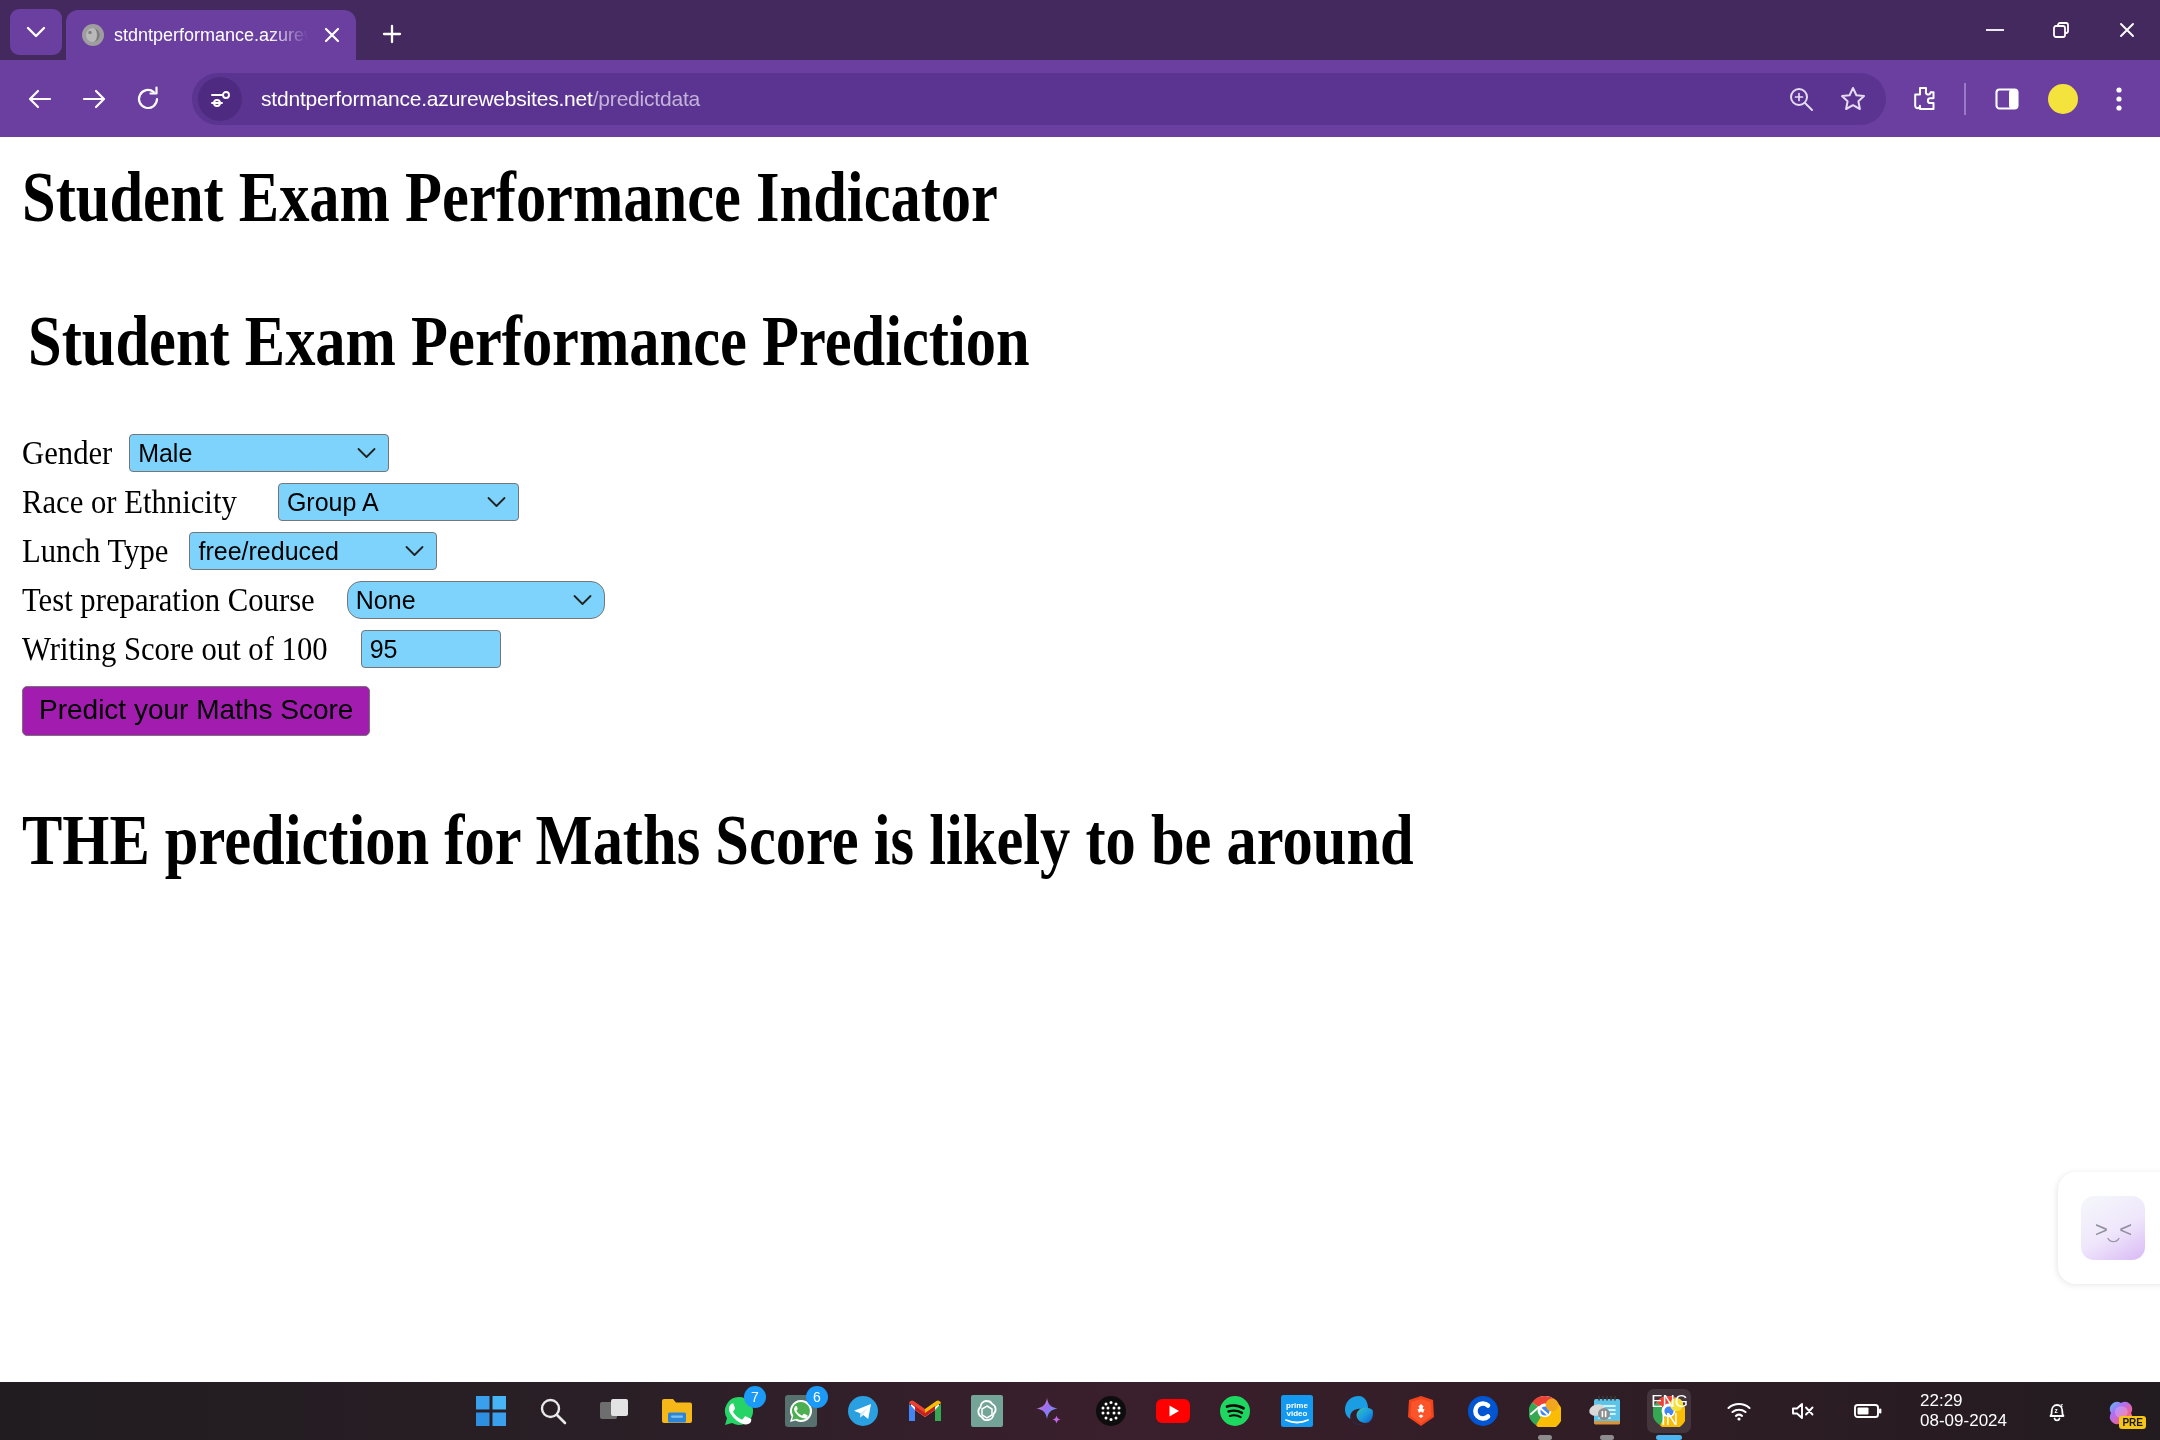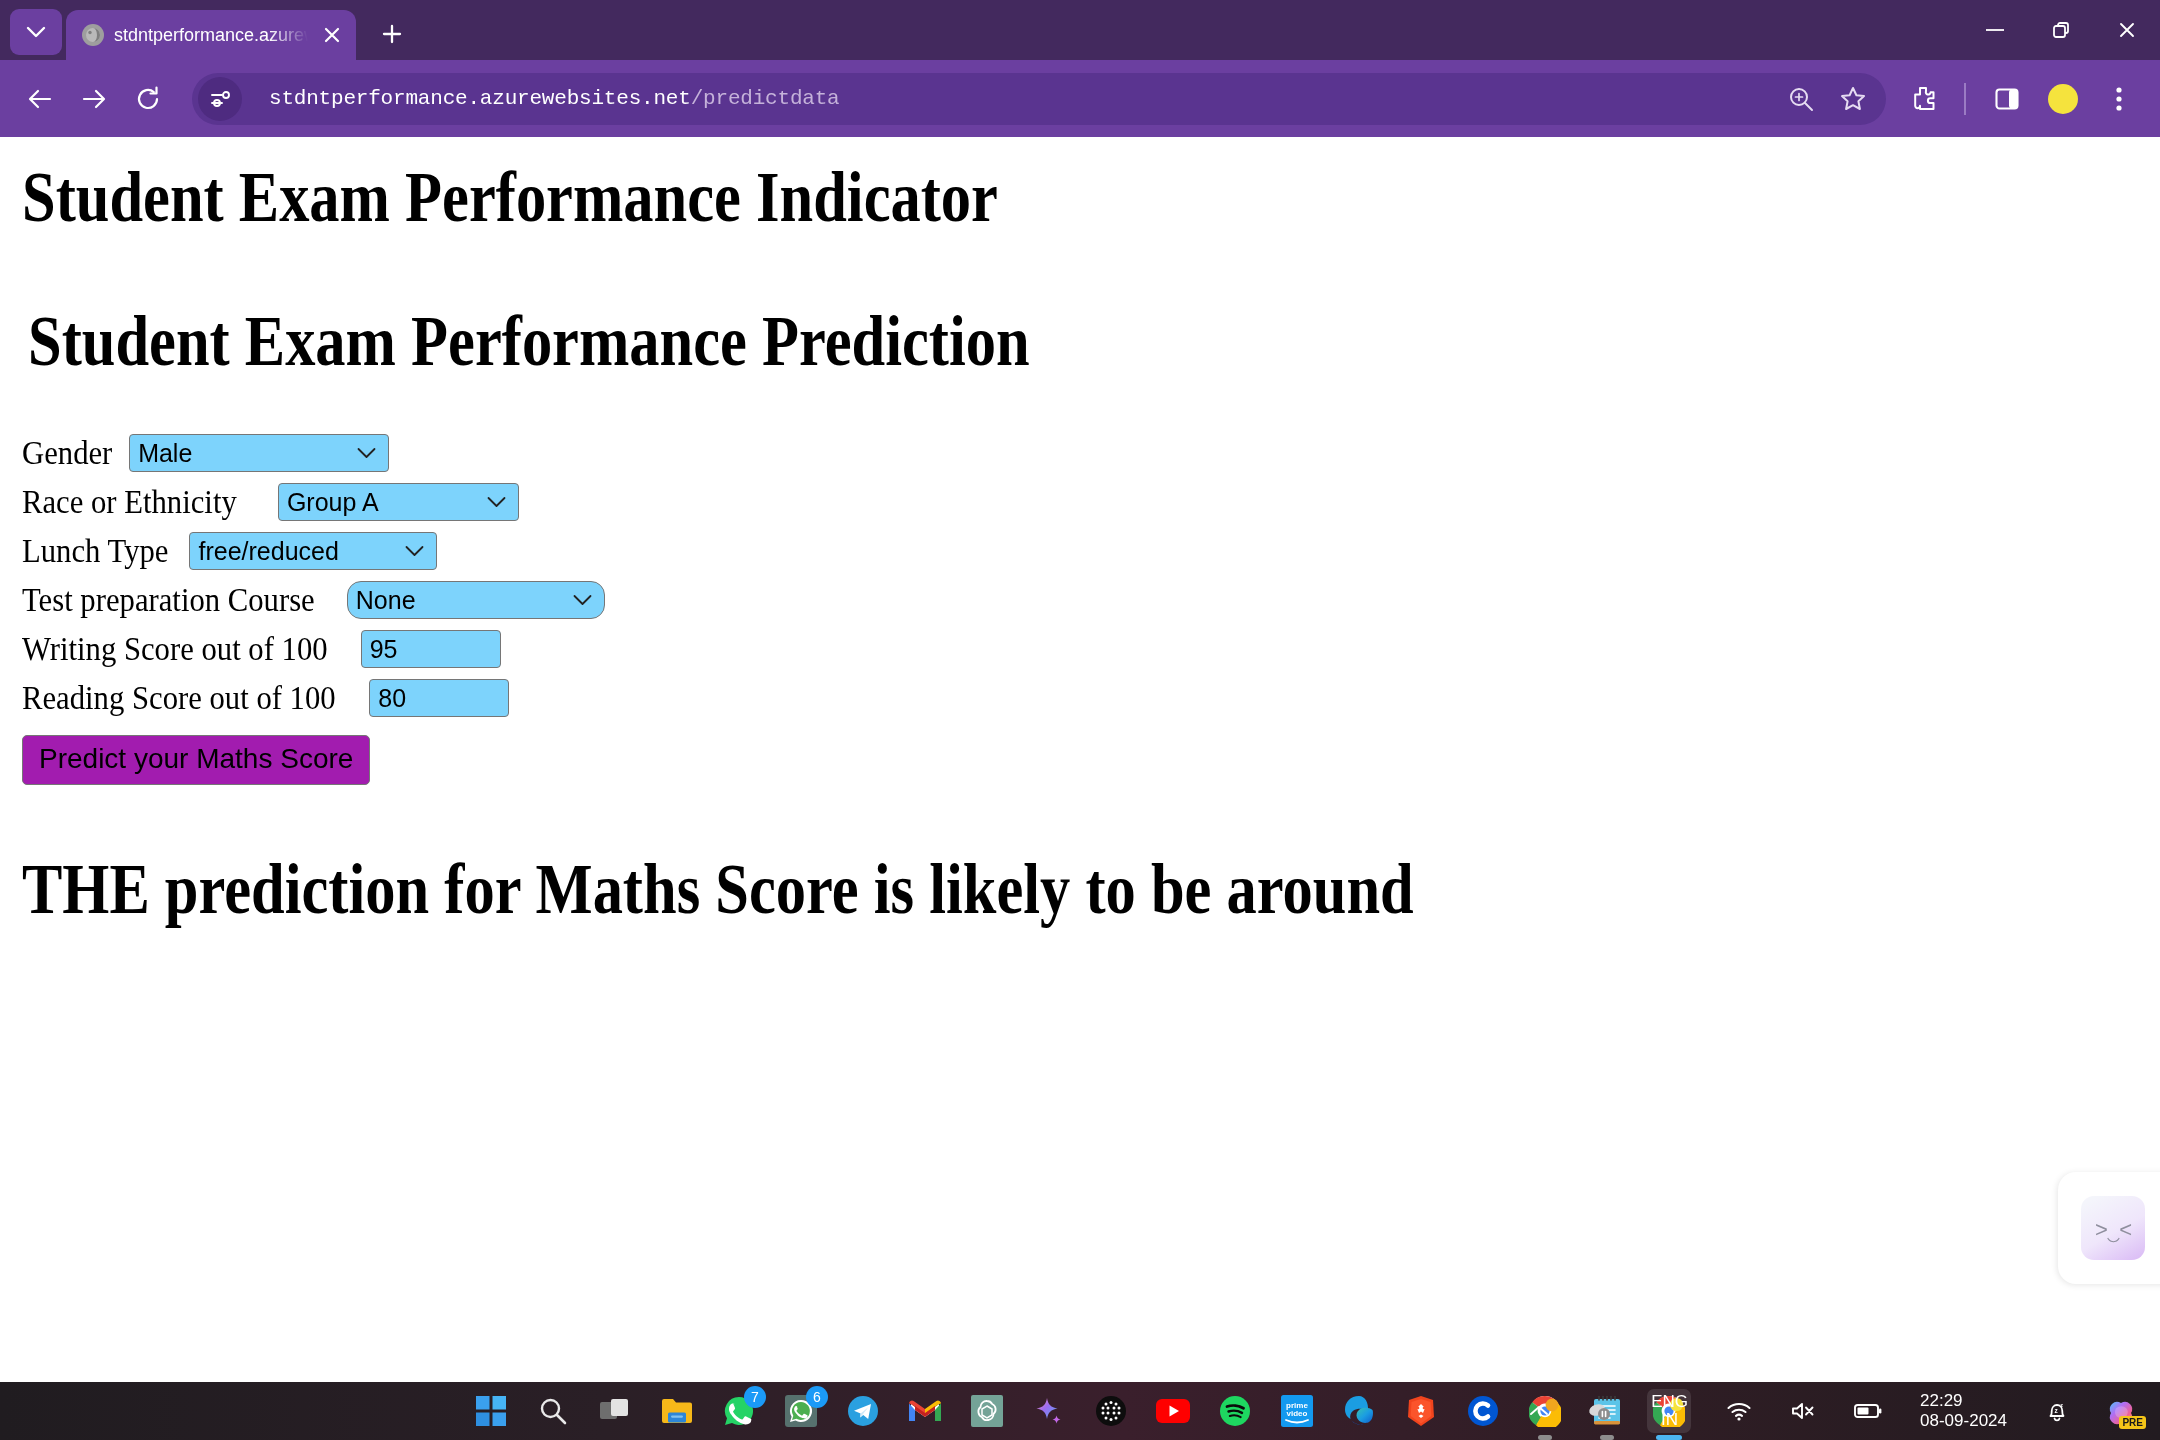--- a/index.html
+++ b/index.html
@@ -63,21 +63,21 @@
   .omnibox {
     flex: 1; height: 52px; background: #5a3490;
     border-radius: 26px; display: flex; align-items: center;
     padding: 0 8px 0 6px; margin-left: 14px; margin-right: 6px; cursor: text;
   }
   .omni-lock {
     width: 44px; height: 44px; border-radius: 50%; background: #4e2b80;
     display:flex;align-items:center;justify-content:center; flex: 0 0 auto;
     cursor: pointer;
   }
-  .omni-url { margin-left: 27px; font-size: 21px; color: #ffffff; letter-spacing: -0.2px; font-family: Liberation Mono, monospace; }
+  .omni-url { margin-left: 19px; font-size: 21px; color: #ffffff; letter-spacing: -0.2px; }
   .omni-url .path { color: #c5b2da; }
   .omni-actions { margin-left: auto; display: flex; align-items: center; gap: 2px; }
   .tb-icon { width: 50px; height: 50px; border-radius: 50%; display:flex;align-items:center;justify-content:center;cursor:pointer; }
   .tb-sep { width: 2px; height: 32px; background: #9b7bc4; margin: 0 10px; }
   .avatar-circle { width: 30px; height: 30px; border-radius: 50%; background: #f5e33d; }
 
   
   .viewport {
     position: absolute; left: 0; top: 137px;
     width: 2160px; height: 1245px; background: #ffffff;
@@ -400,24 +400,20 @@
                 <path d="M1.5 1.5 L9.5 9.5 L17.5 1.5" stroke="#222" stroke-width="1.8" fill="none" stroke-linecap="round" stroke-linejoin="round"></path>
               </svg>
           </div>
         </div>
 
         <div class="form-row">
           <span class="form-label">Writing Score out of 100</span>
           <input class="ctl txt" type="text" style="width: 140px; margin-left: 10px;" value="95" placeholder="Enter your Writing score">
         </div>
 
-        <div class="form-row">
-          <span class="form-label">Reading Score out of 100</span>
-          <input class="ctl txt" type="text" style="width: 140px; margin-left: 10px;" value="80" placeholder="Enter your Reading Score">
-        </div>
 
         <div>
           <button type="submit" class="predict-btn">Predict your Maths Score</button>
         </div>
       </form>
 
       <h1 class="result-title">THE prediction for Maths Score is likely to be around</h1>
     </div>
 
     <div class="float-widget">

